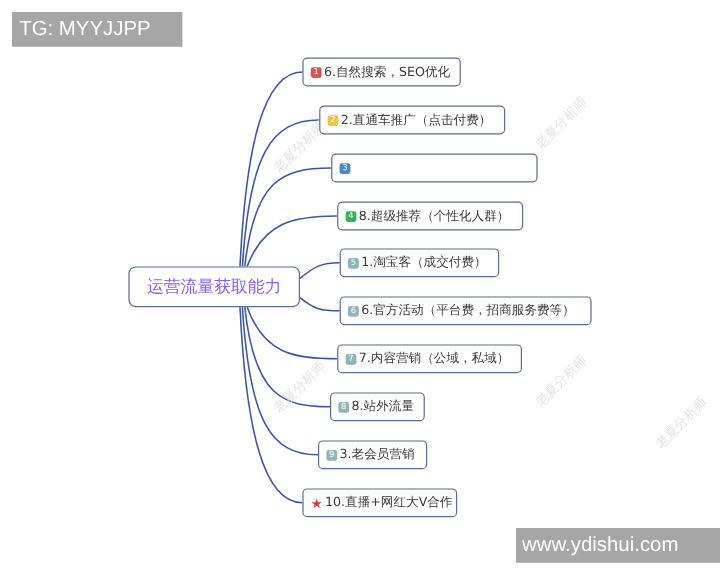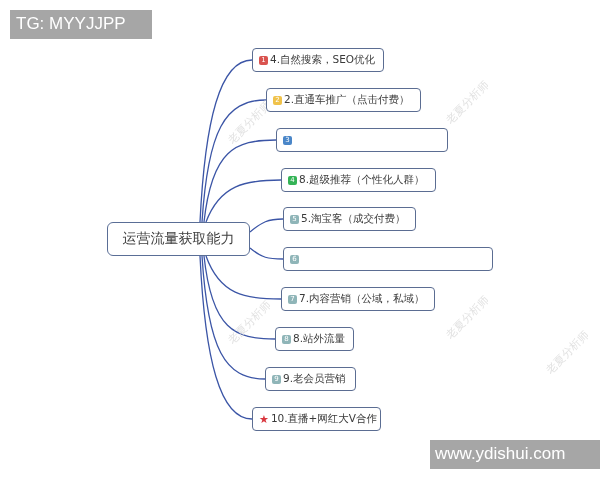--- a/index.html
+++ b/index.html
@@ -6,21 +6,21 @@
   body { width:600px; height:480px; background:#ffffff; position:relative; overflow:hidden;
          font-family:"DejaVu Sans", sans-serif; }
   .canvas { position:absolute; left:0; top:0; width:600px; height:480px; }
   svg.links { position:absolute; left:0; top:0; }
   .overlay-tag { position:absolute; background:#a6a6a6; color:#ffffff;
                  font-family:"Liberation Sans", sans-serif; font-size:17px; line-height:28px; padding:0 10px 0 6px; }
   .tg { left:10px; top:10px; height:29px; width:126px; }
   .site { left:430px; top:440px; height:29px; width:156px; padding-left:5px; }
   .center-node { position:absolute; left:107px; top:222px; width:143px; height:34px; border:1.5px solid #5a6e96;
                  border-radius:6px; background:#fff; box-sizing:border-box; display:flex; align-items:center; justify-content:center;
-                 font-family:"DejaVu Serif", serif; font-size:14px; color:#404040; }
+                 font-family:"DejaVu Serif", serif; font-size:14px; color:#8b5cf6; }
   .node { position:absolute; height:24px; border:1.5px solid #5b6d92; border-radius:4px; background:#fff; box-sizing:border-box;
           display:flex; align-items:center; padding-left:6px; font-size:10.5px; color:#3a3a3a; white-space:nowrap; }
   .badge { display:inline-block; width:9px; height:9px; border-radius:2px; margin-right:2px; color:#fff;
            font-size:7px; line-height:9px; text-align:center; }
   .star { color:#d9363e; font-size:11px; margin-right:2px; }
   .watermark { position:absolute; color:#e2e2e2; font-size:11px; transform:rotate(-45deg); white-space:nowrap; }
 </style>
 </head>
 <body>
 
@@ -46,51 +46,52 @@
   <div class="watermark" style="left:222px;top:315px;">老夏分析师</div>
   <div class="watermark" style="left:440px;top:310px;">老夏分析师</div>
   <div class="watermark" style="left:540px;top:345px;">老夏分析师</div>
 
   <div class="center-node">
     <span>运营流量获取能力</span>
   </div>
 
   <div class="node" style="left:252px;top:48px;width:132px;">
     <span class="badge" style="background:#d9534f;">1</span>
-    <span>4.自然搜索，SEO优化</span>
+    <span>6.自然搜索，SEO优化</span>
   </div>
   <div class="node" style="left:266px;top:88px;width:155px;">
     <span class="badge" style="background:#f0c24a;">2</span>
     <span>2.直通车推广（点击付费）</span>
   </div>
   <div class="node" style="left:276px;top:128px;width:172px;">
     <span class="badge" style="background:#4a86c8;">3</span>
   </div>
   <div class="node" style="left:281px;top:168px;width:155px;">
     <span class="badge" style="background:#34b356;">4</span>
     <span>8.超级推荐（个性化人群）</span>
   </div>
   <div class="node" style="left:283px;top:207px;width:133px;">
     <span class="badge" style="background:#8fb5b8;">5</span>
-    <span>5.淘宝客（成交付费）</span>
+    <span>1.淘宝客（成交付费）</span>
   </div>
   <div class="node" style="left:283px;top:247px;width:210px;">
     <span class="badge" style="background:#8fb5b8;">6</span>
+    <span>6.官方活动（平台费，招商服务费等）</span>
   </div>
   <div class="node" style="left:281px;top:287px;width:154px;">
     <span class="badge" style="background:#8fb5b8;">7</span>
     <span>7.内容营销（公域，私域）</span>
   </div>
   <div class="node" style="left:275px;top:327px;width:79px;">
     <span class="badge" style="background:#8fb5b8;">8</span>
     <span>8.站外流量</span>
   </div>
   <div class="node" style="left:265px;top:367px;width:91px;">
     <span class="badge" style="background:#8fb5b8;">9</span>
-    <span>9.老会员营销</span>
+    <span>3.老会员营销</span>
   </div>
   <div class="node" style="left:252px;top:407px;width:129px;">
     <span class="star">★</span>
     <span>10.直播+网红大V合作</span>
   </div>
 
   <div class="overlay-tag tg">TG: MYYJJPP</div>
   <div class="overlay-tag site">www.ydishui.com</div>
 </div>
 

